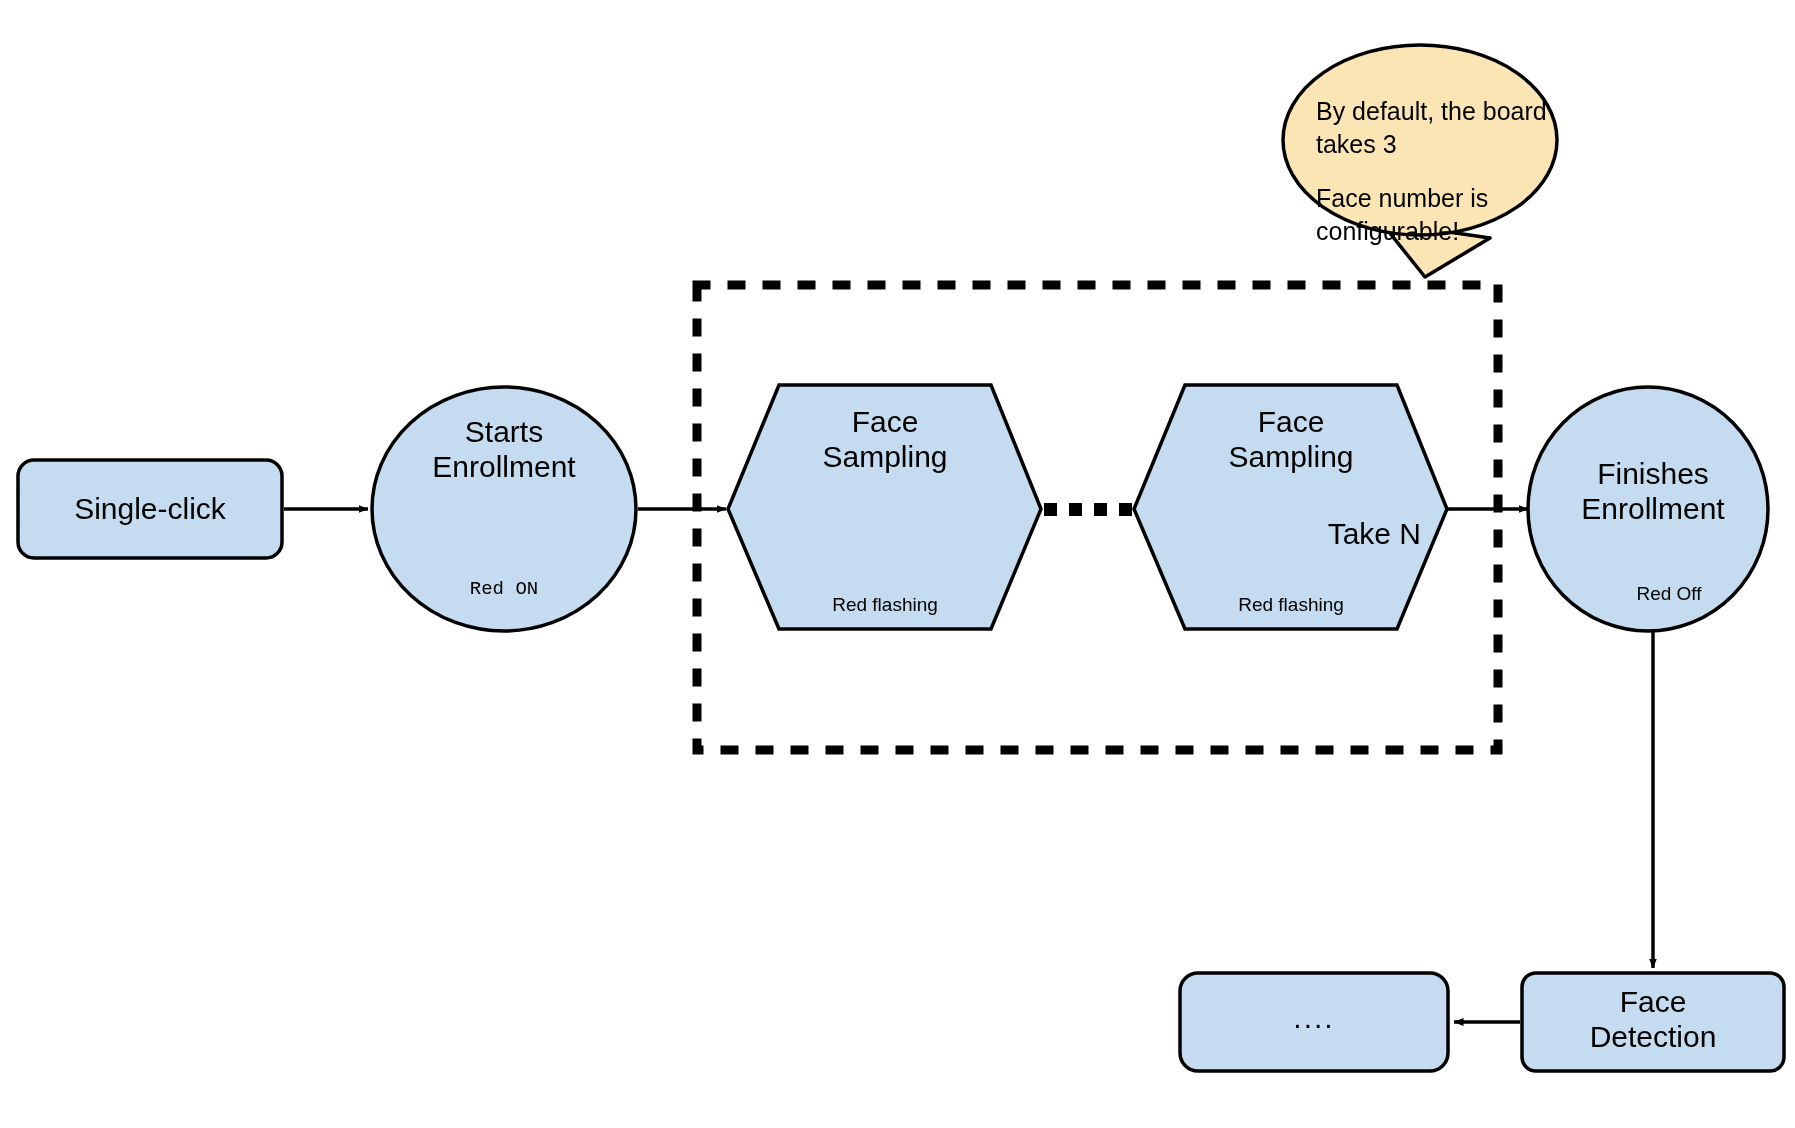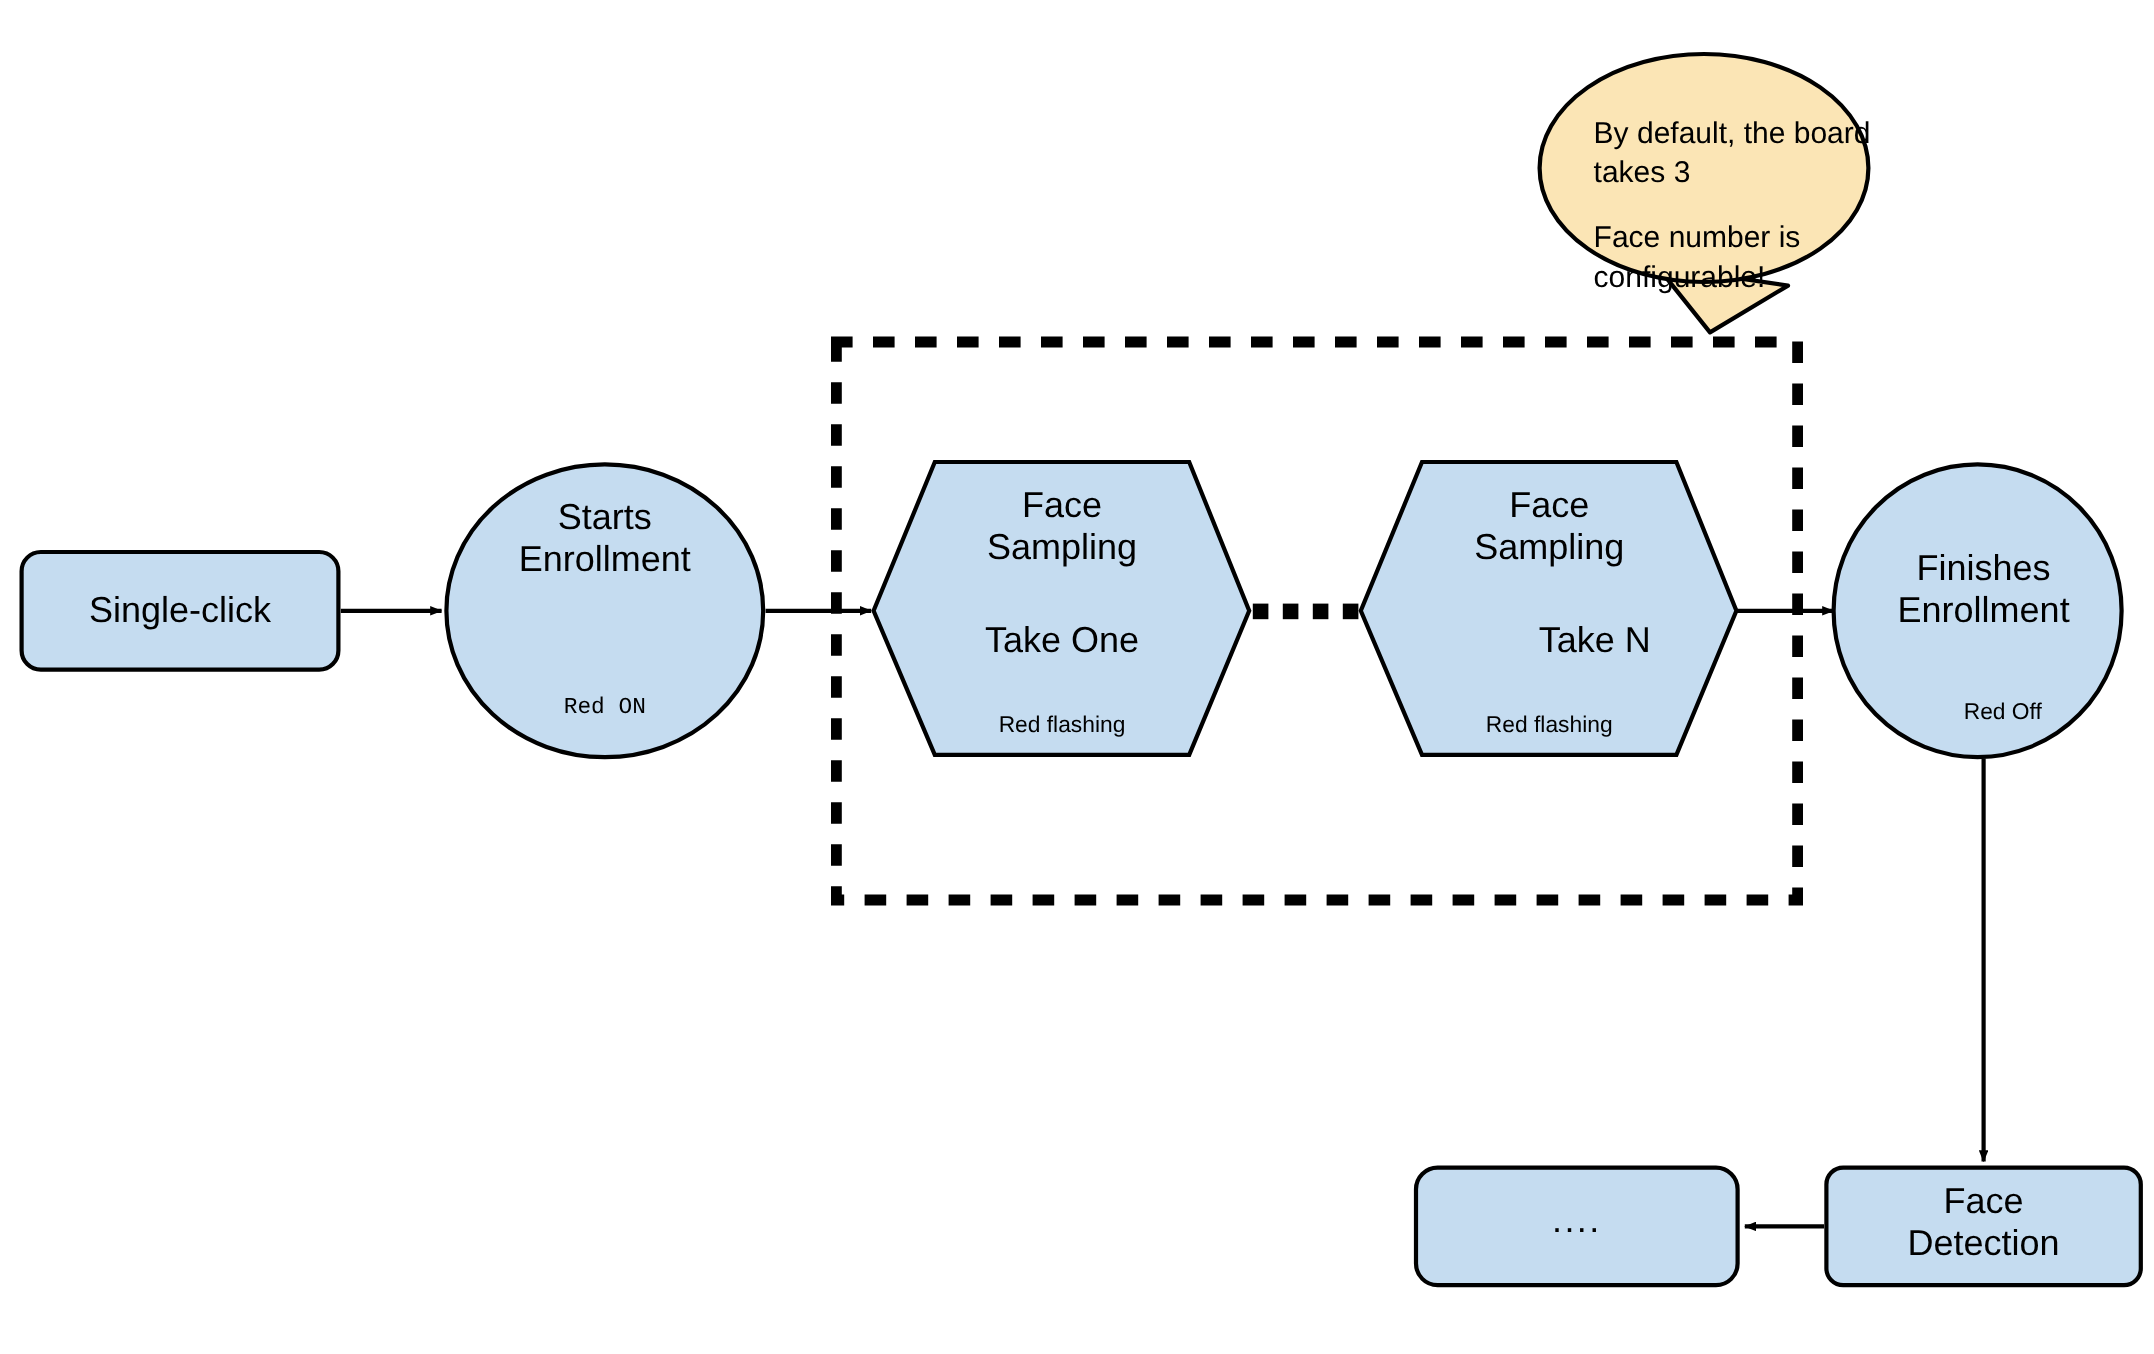--- a/index.html
+++ b/index.html
@@ -35,21 +35,20 @@
   .lbl-main {
     font-size: 30px;
   }
   .lbl-small {
     font-size: 19px;
   }
   .lbl-callout {
     font-size: 25px;
     text-align: left;
     line-height: 1.3;
-    margin-left: 12px;
   }
   .lbl-dots {
     font-size: 30px;
     letter-spacing: 2px;
   }
 </style>
 </head>
 <body>
 
 <div id="canvas">
@@ -99,26 +98,25 @@
   </svg>
 
   <div class="node-label lbl-main" style="left:18px; top:491px; width:264px;">Single-click</div>
 
   <div class="node-label lbl-main" style="left:374px; top:414px; width:260px;">Starts
 Enrollment</div>
   <div class="node-label lbl-small" style="left:374px; top:578px; width:260px;font-family:Liberation Mono, monospace;">Red ON</div>
 
   <div class="node-label lbl-main" style="left:755px; top:404px; width:260px;">Face
 Sampling</div>
-  <div class="node-label lbl-main" style="left:755px; top:516px; width:260px;">Take One</div>
   <div class="node-label lbl-small" style="left:755px; top:594px; width:260px;">Red flashing</div>
 
   <div class="node-label lbl-main" style="left:1161px; top:404px; width:260px;">Face
 Sampling</div>
-  <div class="node-label lbl-main" style="left:1199px; top:516px; width:260px;">Take N</div>
+  <div class="node-label lbl-main" style="left:1161px; top:516px; width:260px;text-align:right;">Take N</div>
   <div class="node-label lbl-small" style="left:1161px; top:594px; width:260px;">Red flashing</div>
 
   <div class="node-label lbl-main" style="left:1523px; top:456px; width:260px;text-align:center;">Finishes
 Enrollment</div>
   <div class="node-label lbl-small" style="left:1539px; top:583px; width:260px;">Red Off</div>
 
   <div class="node-label lbl-main" style="left:1522px; top:984px; width:262px;">Face
 Detection</div>
 
   <div class="node-label lbl-dots" style="left:1180px; top:1000px; width:268px;">....</div>

